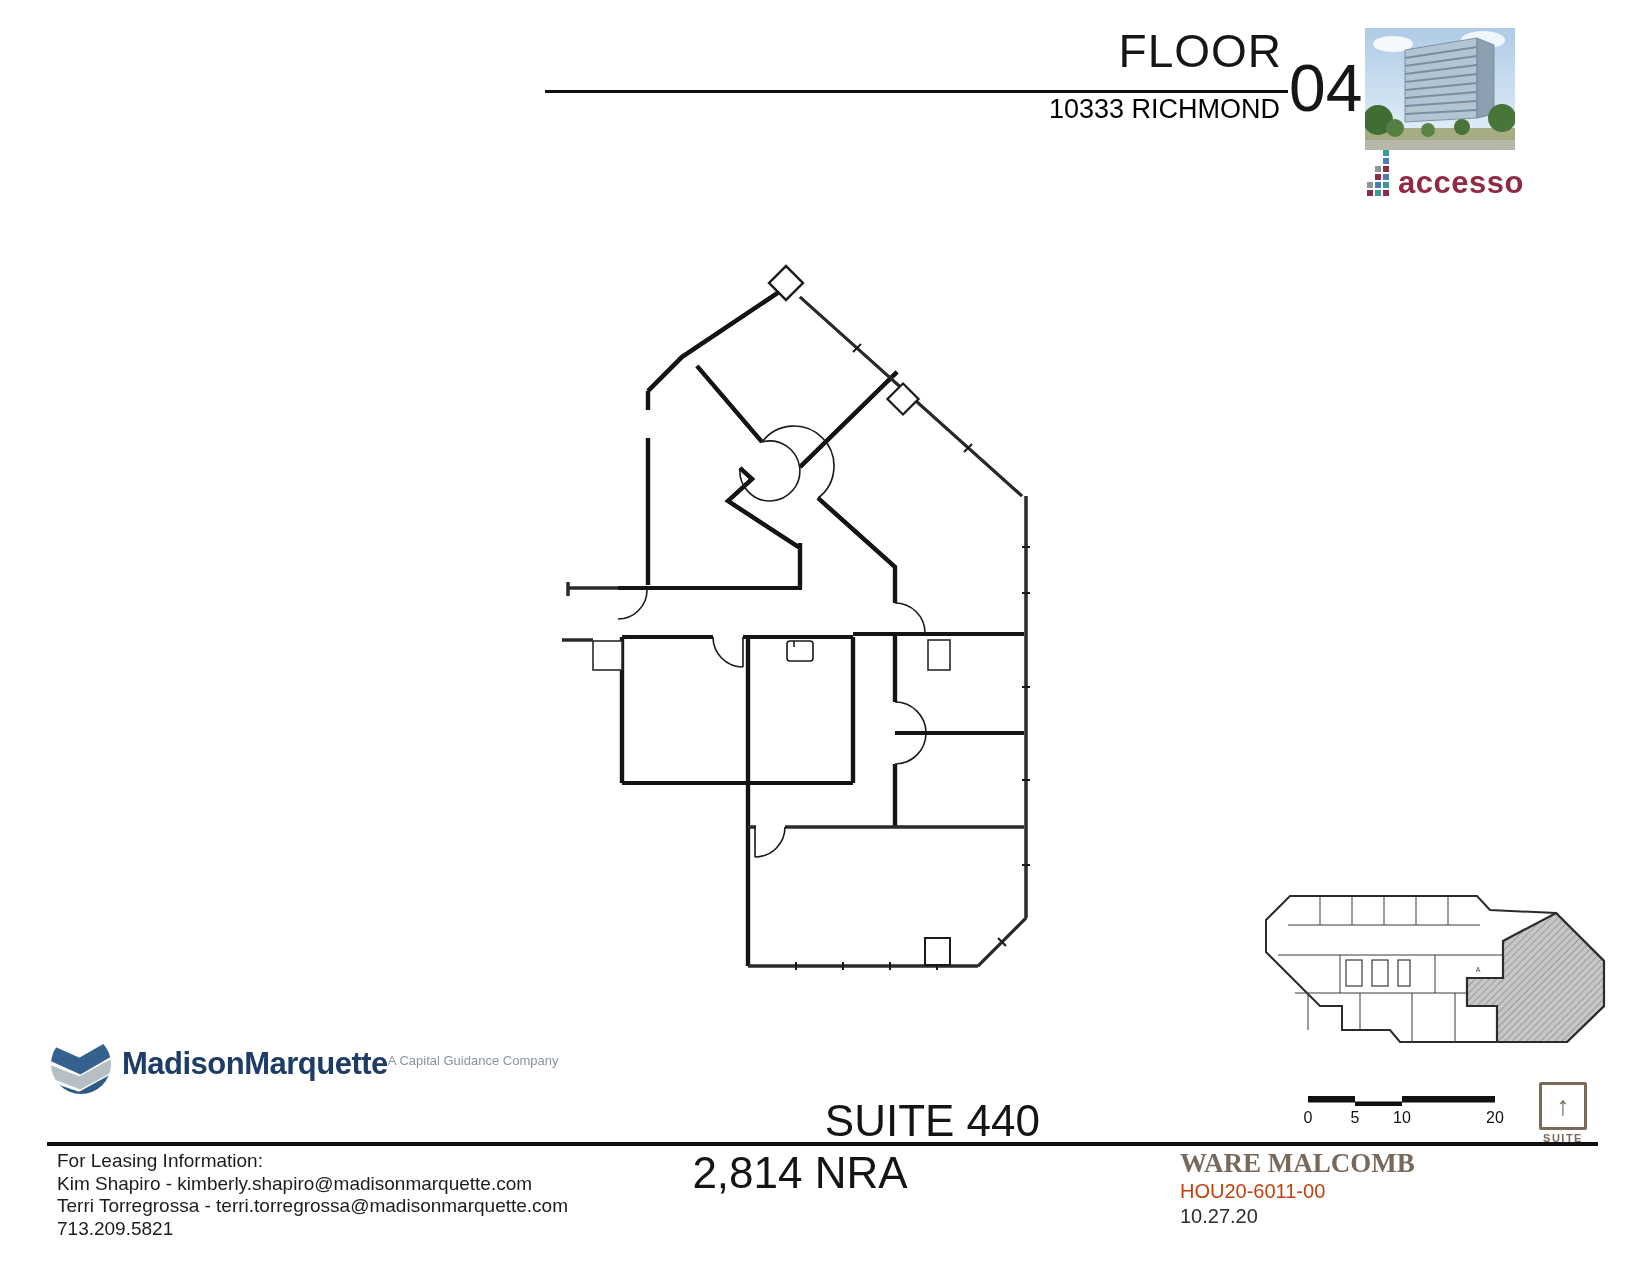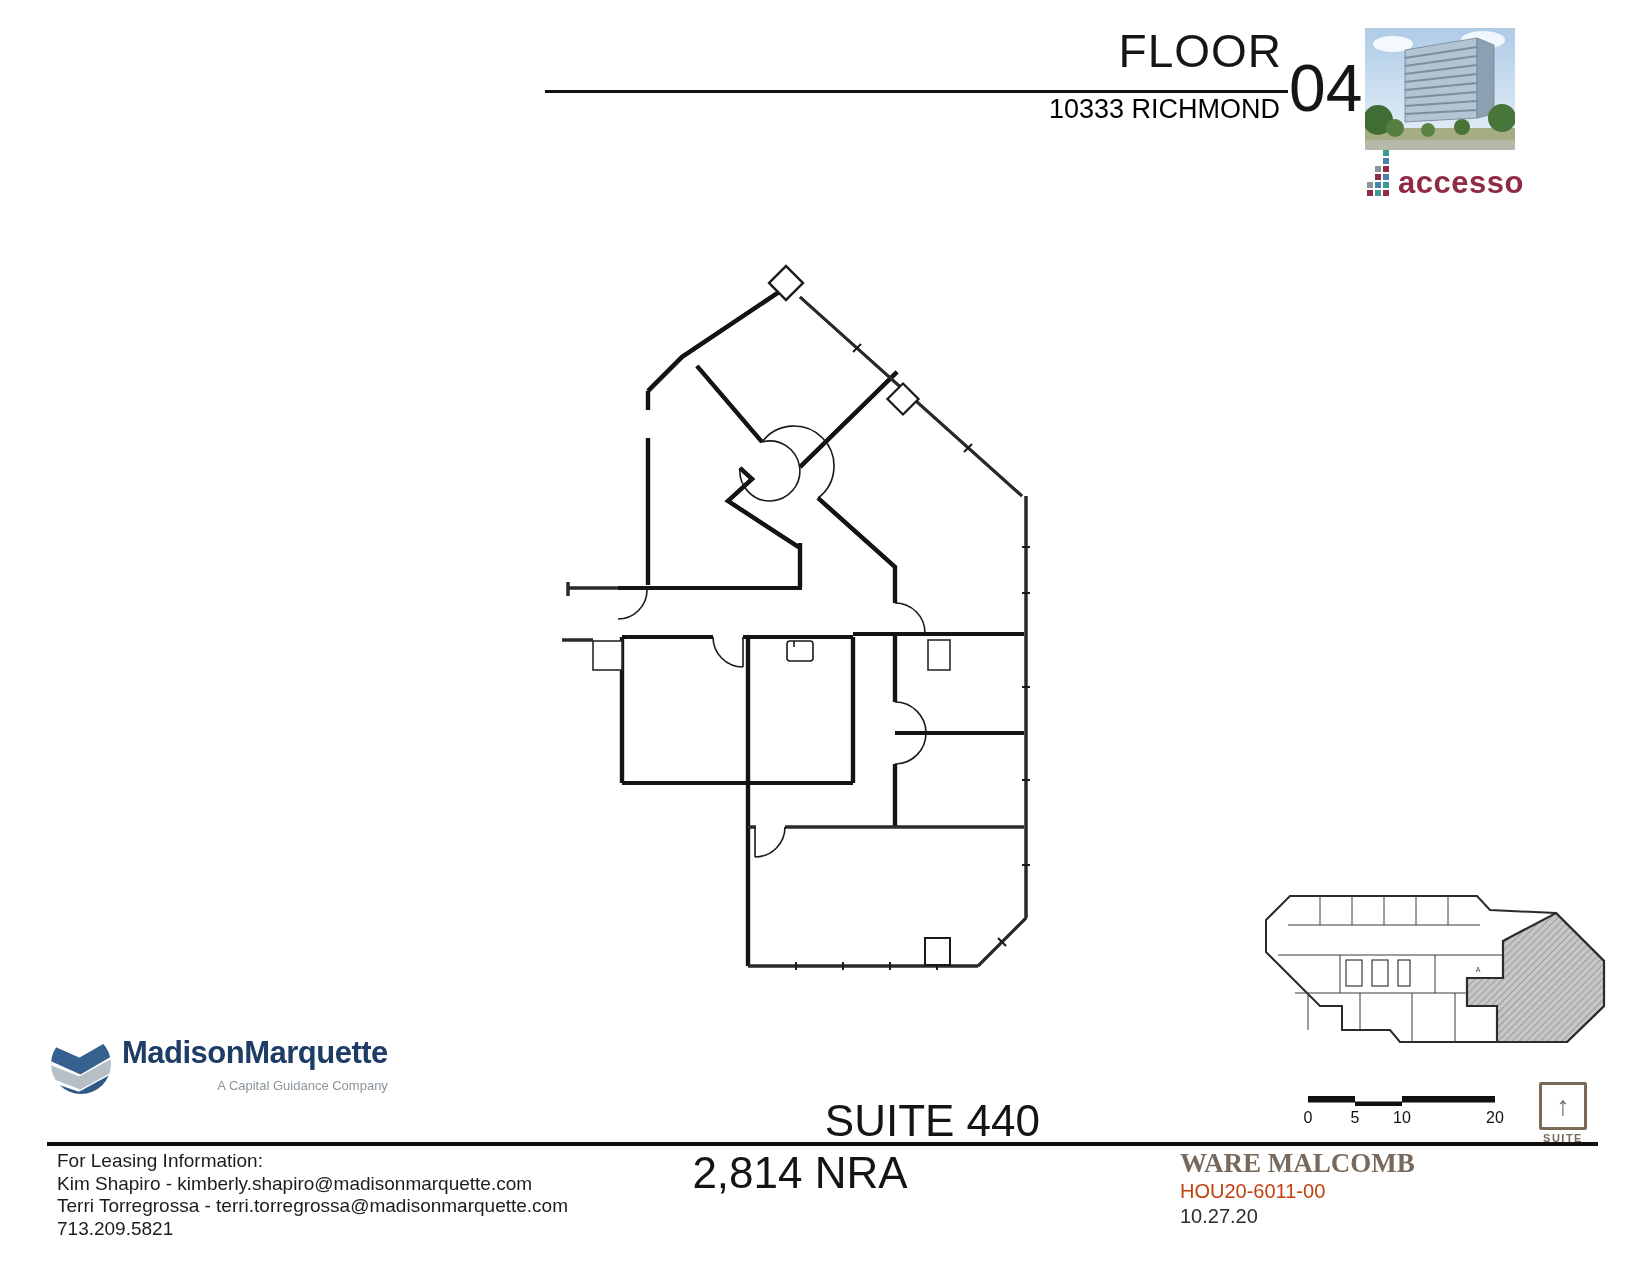--- a/index.html
+++ b/index.html
@@ -18,21 +18,21 @@
   .accesso-word{font-size:31px;font-weight:bold;letter-spacing:.5px;line-height:1;padding-bottom:2px;}
 
   
   .suite-name{left:560px;top:1096px;width:480px;text-align:right;font-size:44px;color:#141414;}
   .suite-area{left:560px;top:1148px;width:480px;text-align:center;font-size:44px;color:#141414;}
 
   .hr-bottom{left:47px;top:1142px;width:1551px;height:4px;background:#101010;}
 
   
   .mm{left:50px;top:1032px;display:flex;align-items:center;gap:10px;}
-  .mm-text{display:flex;flex-direction:column;}
+  .mm-text{display:flex;flex-direction:row;}
   .mm-name{font-size:31px;font-weight:bold;letter-spacing:-.5px;}
   .mm-tag{font-size:13px;color:#8b949b;text-align:right;margin-top:7px;}
 
   
   .leasing{left:57px;top:1150px;font-size:19px;line-height:22.5px;color:#1c1c1c;}
 
   
   .wm{left:1180px;top:1148px;width:405px;text-align:left;}
   .wm-name{font-family:"Liberation Serif",serif;font-weight:bold;font-size:27px;line-height:30px;}
   .wm-num{font-size:20px;color:#c2410c;line-height:26px;}

